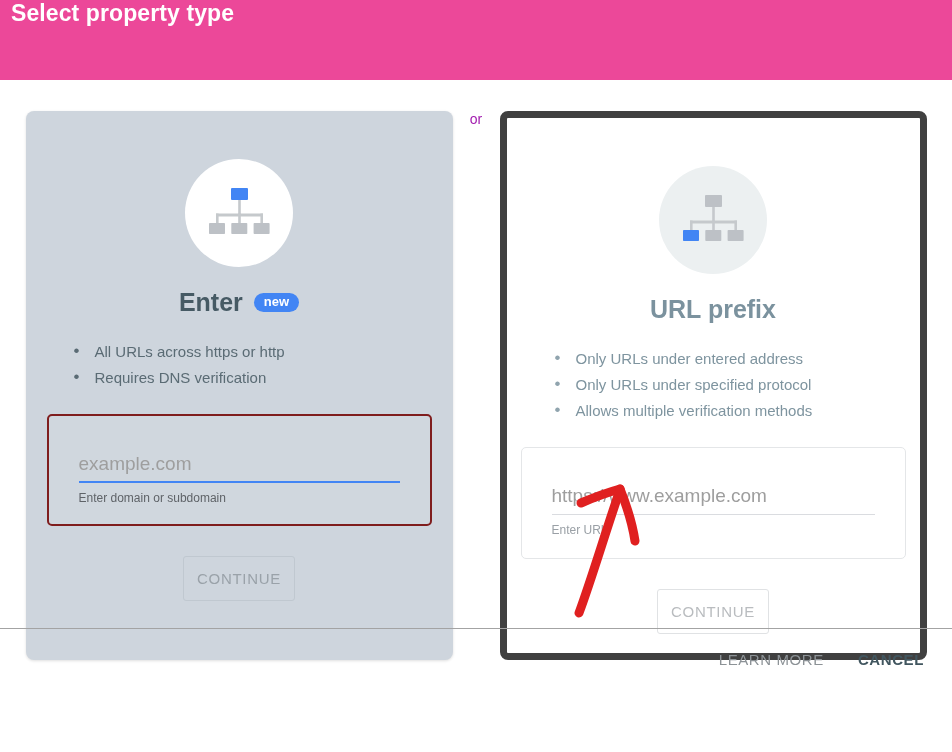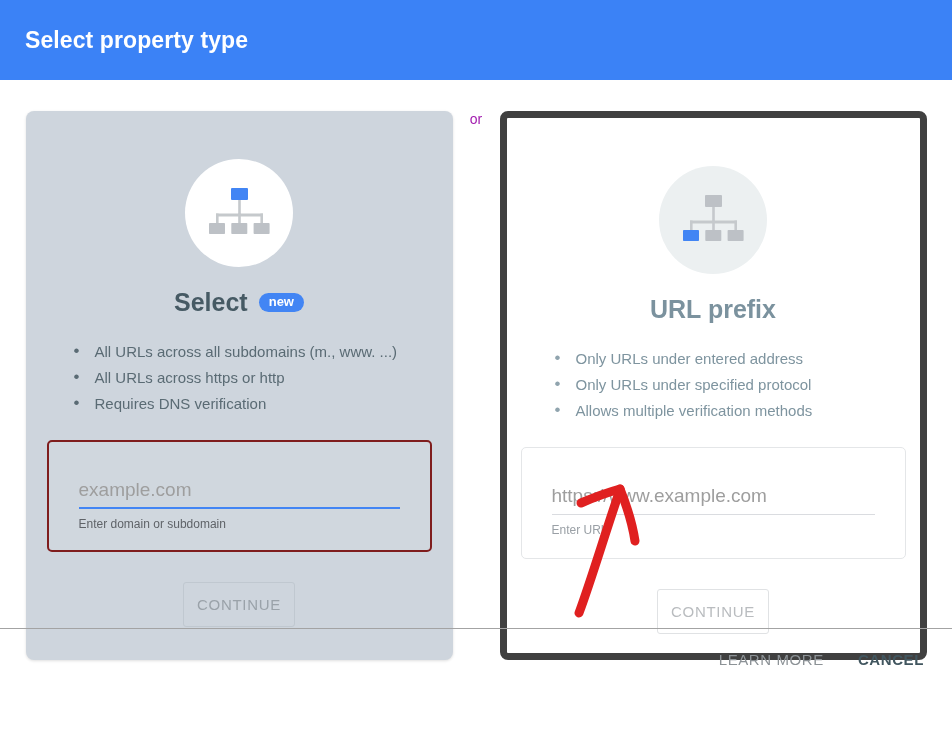--- a/index.html
+++ b/index.html
@@ -11,24 +11,24 @@
     width: 952px; height: 752px;
     background: #ffffff;
     font-family: "Liberation Sans", sans-serif;
     overflow: hidden;
     position: relative;
   }
 
   
   .dialog-header {
     height: 80px;
-    background: #3b82f6;
-    display: flex;
-    align-items: center;
-    padding: 0 25px;
+    background: #ec4899;
+    display: flex;
+    align-items: flex-start;
+    padding: 0 11px;
   }
   .dialog-title {
     color: #ffffff;
     font-size: 23px;
     font-weight: bold;
     letter-spacing: 0.1px;
   }
 
   
   .dialog-body {
@@ -239,26 +239,25 @@
         <rect x="9" y="28.5" width="2.6" height="10" fill="#c5c9cc"></rect>
         <rect x="31.2" y="28.5" width="2.6" height="10" fill="#c5c9cc"></rect>
         <rect x="53.4" y="28.5" width="2.6" height="10" fill="#c5c9cc"></rect>
         <rect x="2" y="38" width="16" height="11" rx="0.8" fill="#bdc1c6"></rect>
         <rect x="24.3" y="38" width="16" height="11" rx="0.8" fill="#bdc1c6"></rect>
         <rect x="46.6" y="38" width="16" height="11" rx="0.8" fill="#bdc1c6"></rect>
       </svg>
     </div>
 
     <div class="card-title-row">
-      <span class="card-title dark">Select</span>
+      <span class="card-title dark">Enter</span>
       <span class="badge-new">new</span>
     </div>
 
     <ul class="feature-list list-dark">
-      <li>All URLs across all subdomains (m., www. ...)</li>
       <li>All URLs across https or http</li>
       <li>Requires DNS verification</li>
     </ul>
 
     <div class="input-group on-domain">
       <div class="text-field">
         <div class="value">example.com</div>
         <div class="underline focused"></div>
       </div>
       <div class="helper dark">Enter domain or subdomain</div>

